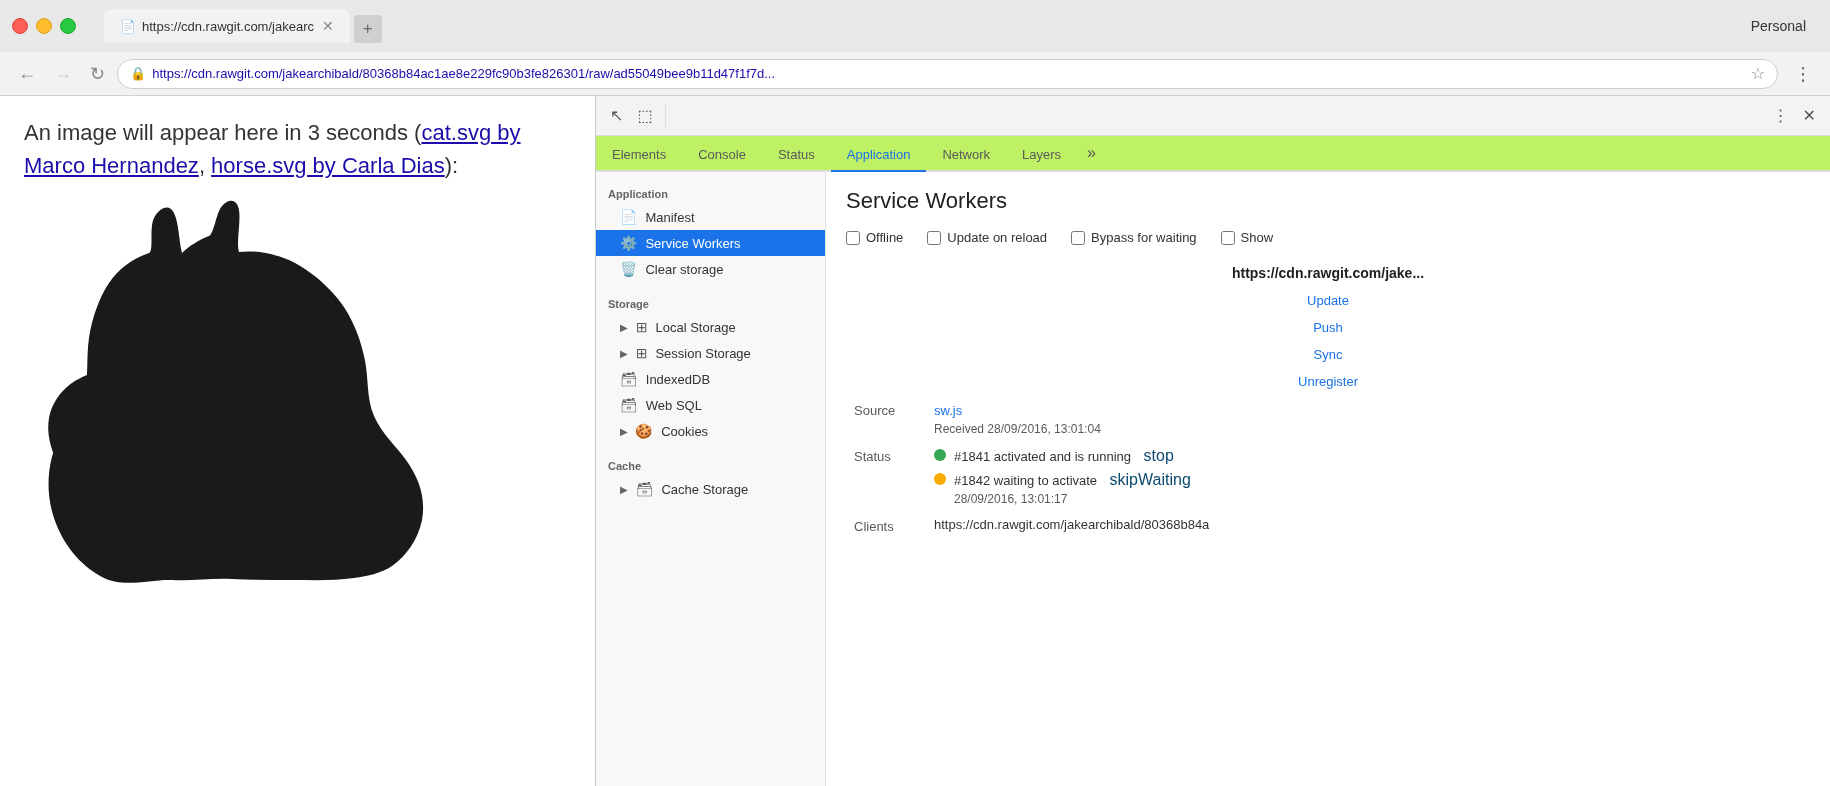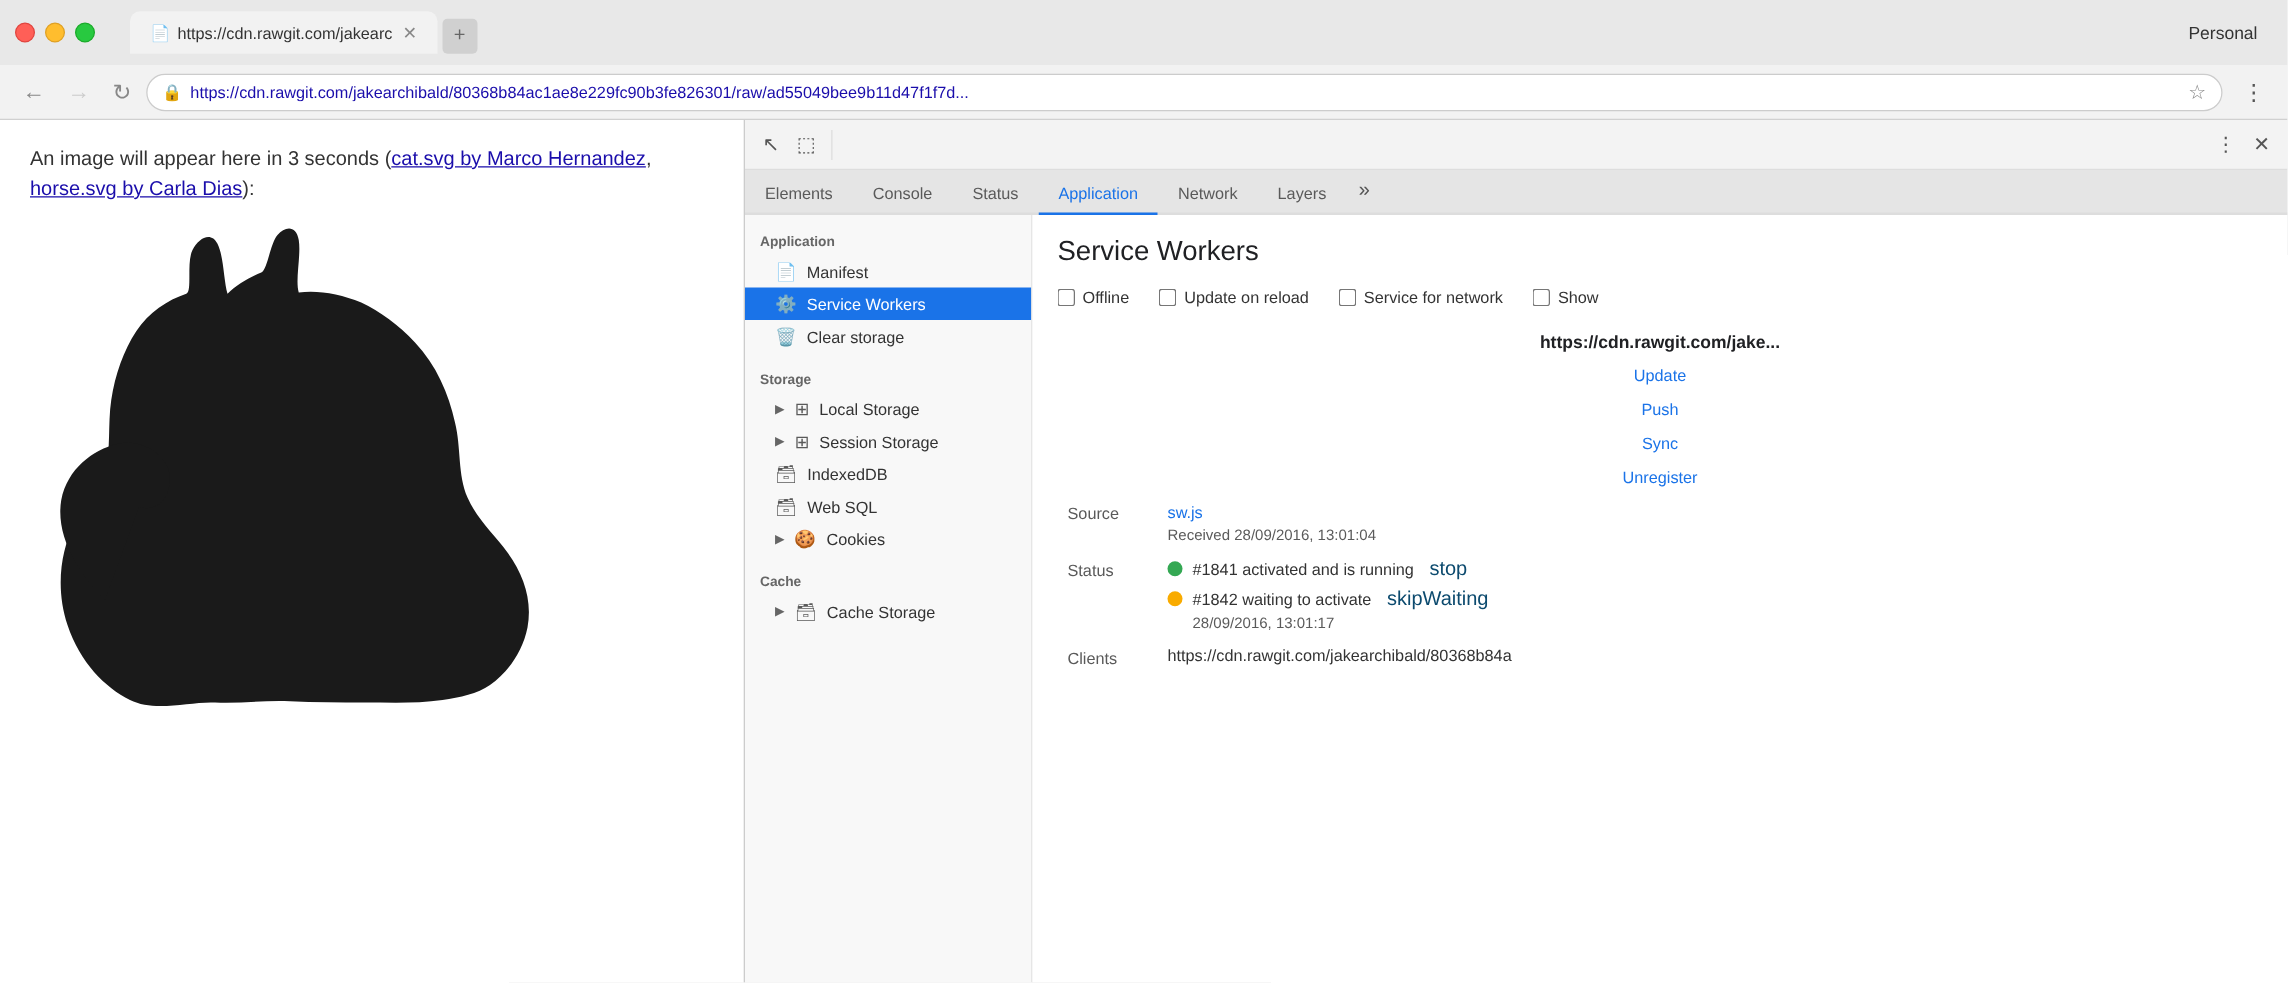--- a/index.html
+++ b/index.html
@@ -32,32 +32,32 @@
     .secure-icon { color: #0b8043; font-size: 13px; }
     .address-text { flex: 1; overflow: hidden; text-overflow: ellipsis; white-space: nowrap; font-size: 13px; color: #1a0dab; }
     .star-btn { color: #888; font-size: 16px; margin-left: 4px; }
     .menu-btn { color: #555; font-size: 18px; margin-left: 4px; }
 
     
     .main-content { display: flex; flex: 1; height: calc(786px - 52px - 44px); }
 
     
     .page-content { width: 595px; padding: 20px 24px; background: white; overflow: hidden; flex-shrink: 0; }
-    .page-text { font-size: 16px; color: #333; line-height: 1.5; }
+    .page-text { font-size: 22px; color: #333; line-height: 1.5; }
     .page-text a { color: #1a0dab; text-decoration: underline; }
     .cat-silhouette { margin-top: 16px; }
 
     
     .devtools { flex: 1; background: #f8f8f8; display: flex; flex-direction: column; border-left: 1px solid #ccc; }
 
     .devtools-toolbar { background: #f3f3f3; border-bottom: 1px solid #ddd; height: 40px; display: flex; align-items: center; padding: 0 8px; gap: 2px; }
     .dt-icon-btn { background: none; border: none; cursor: pointer; padding: 4px 6px; border-radius: 4px; color: #555; font-size: 16px; }
     .dt-separator { width: 1px; height: 24px; background: #ddd; margin: 0 4px; }
 
-    .devtools-tabs { background: #e5e5e5; border-bottom: 2px solid #ddd; display: flex; align-items: flex-end; padding: 0 0; height: 36px; }
+    .devtools-tabs { background: #bef264; border-bottom: 2px solid #ddd; display: flex; align-items: flex-end; padding: 0 0; height: 36px; }
     .dt-tab { padding: 8px 16px; font-size: 13px; color: #5a5a5a; cursor: pointer; border-bottom: 2px solid transparent; margin-bottom: -2px; white-space: nowrap; }
     .dt-tab.active { color: #1a73e8; border-bottom: 2px solid #1a73e8; font-weight: 500; }
     .dt-tab-more { padding: 8px 10px; font-size: 16px; color: #555; cursor: pointer; }
 
     .devtools-body { display: flex; flex: 1; overflow: hidden; }
 
     
     .dt-sidebar { width: 230px; background: #f8f8f8; border-right: 1px solid #e0e0e0; overflow-y: auto; padding: 8px 0; flex-shrink: 0; }
     .sidebar-section-title { font-size: 11px; font-weight: 600; color: #666; padding: 8px 12px 4px 12px; text-transform: none; }
     .sidebar-item { display: flex; align-items: center; padding: 5px 12px 5px 24px; font-size: 13px; color: #333; cursor: pointer; gap: 8px; }
@@ -275,21 +275,21 @@
             <label class="cb-item">
               <input type="checkbox" style="">
               <span>Offline</span>
             </label>
             <label class="cb-item">
               <input type="checkbox" style="">
               <span>Update on reload</span>
             </label>
             <label class="cb-item">
               <input type="checkbox" style="">
-              <span>Service for network</span>
+              <span>Bypass for waiting</span>
             </label>
             <label class="cb-item">
               <input type="checkbox" style="">
               <span>Show</span>
             </label>
           </div>
 
           <div class="sw-entry">
             <div class="sw-url-row">
               <span class="sw-url">https://cdn.rawgit.com/jake...</span>

